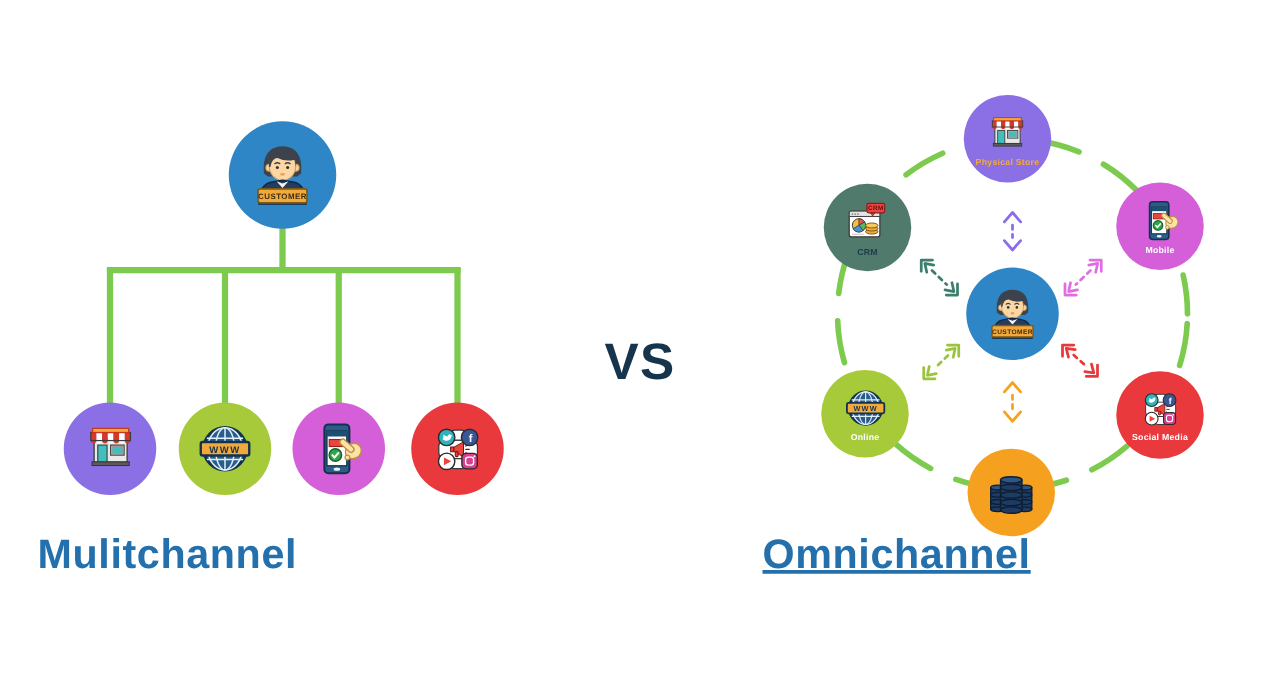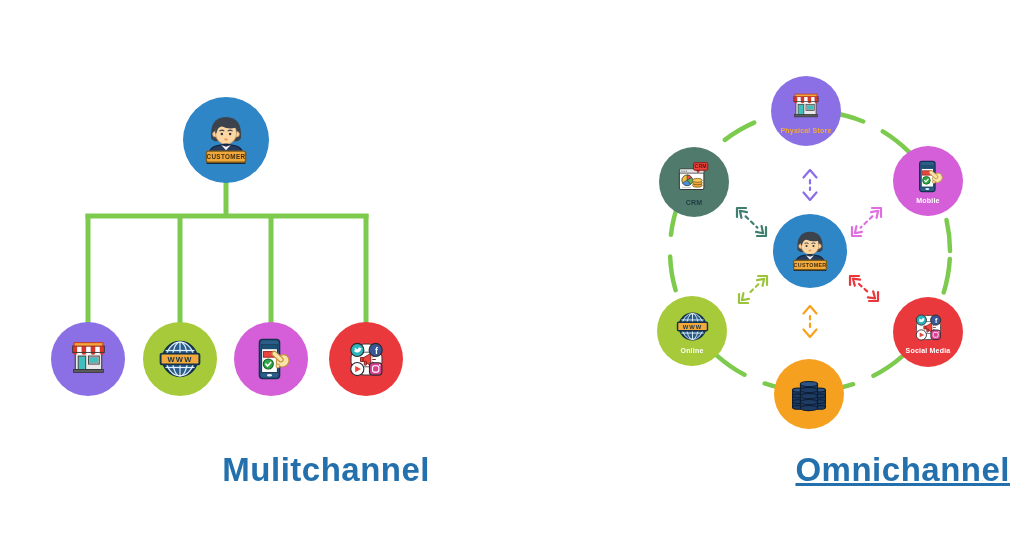--- a/index.html
+++ b/index.html
@@ -4,21 +4,21 @@
 <style>
   html,body{margin:0;padding:0;background:#fff;}
   .stage{position:relative;width:1024px;height:546px;background:#ffffff;overflow:hidden;
          font-family:"Liberation Sans",sans-serif;}
   .stage svg text{font-family:"Liberation Sans","DejaVu Sans",sans-serif;}
   #connector-svg{position:absolute;left:0;top:0;}
   .node{position:absolute;border-radius:50%;display:flex;flex-direction:column;
         align-items:center;justify-content:center;gap:2px;}
   .node .ic{display:block;}
   .lbl{font-weight:bold;font-size:7px;line-height:1;letter-spacing:.2px;text-align:center;}
-  .title{position:absolute;top:451px;text-align:right;font-size:33px;font-weight:bold;letter-spacing:.5px;}
+  .title{position:absolute;top:424px;text-align:left;font-size:33px;font-weight:bold;letter-spacing:.5px;}
   .vs{position:absolute;left:476px;top:266px;width:72px;text-align:center;
       font-size:41px;font-weight:bold;letter-spacing:1px;}
 </style>
 </head>
 <body>
 
 <div class="stage">
 
   <svg id="connector-svg" width="1024" height="546">
     <path class="green-line" d="M226 181 V218" stroke-width="5" fill="none" stroke="#7ccb4e"></path>
@@ -216,20 +216,21 @@
     <svg class="ic" viewBox="0 0 48 48" width="48" height="48">
         <use href="#i-phone"></use>
       </svg>
   </div>
   <div class="node" style="left: 329px; top: 322px; width: 74px; height: 74px; background: rgb(233, 57, 61);">
     <svg class="ic" viewBox="0 0 48 48" width="45" height="45">
         <use href="#i-social"></use>
       </svg>
   </div>
 
+  <div class="vs" style="color: rgb(23, 52, 77);">VS</div>
 
   <div class="node" style="left: 771px; top: 76px; width: 70px; height: 70px; background: rgb(138, 112, 228);">
     <svg class="ic" viewBox="0 0 48 48" width="36" height="36">
         <use href="#i-store"></use>
       </svg>
     <span class="lbl" style="color: rgb(245, 169, 54);">Physical Store</span>
   </div>
 
   <div class="node" style="left: 659px; top: 147px; width: 70px; height: 70px; background: rgb(80, 122, 108);">
     <svg class="ic" viewBox="0 0 48 48" width="38" height="38">

